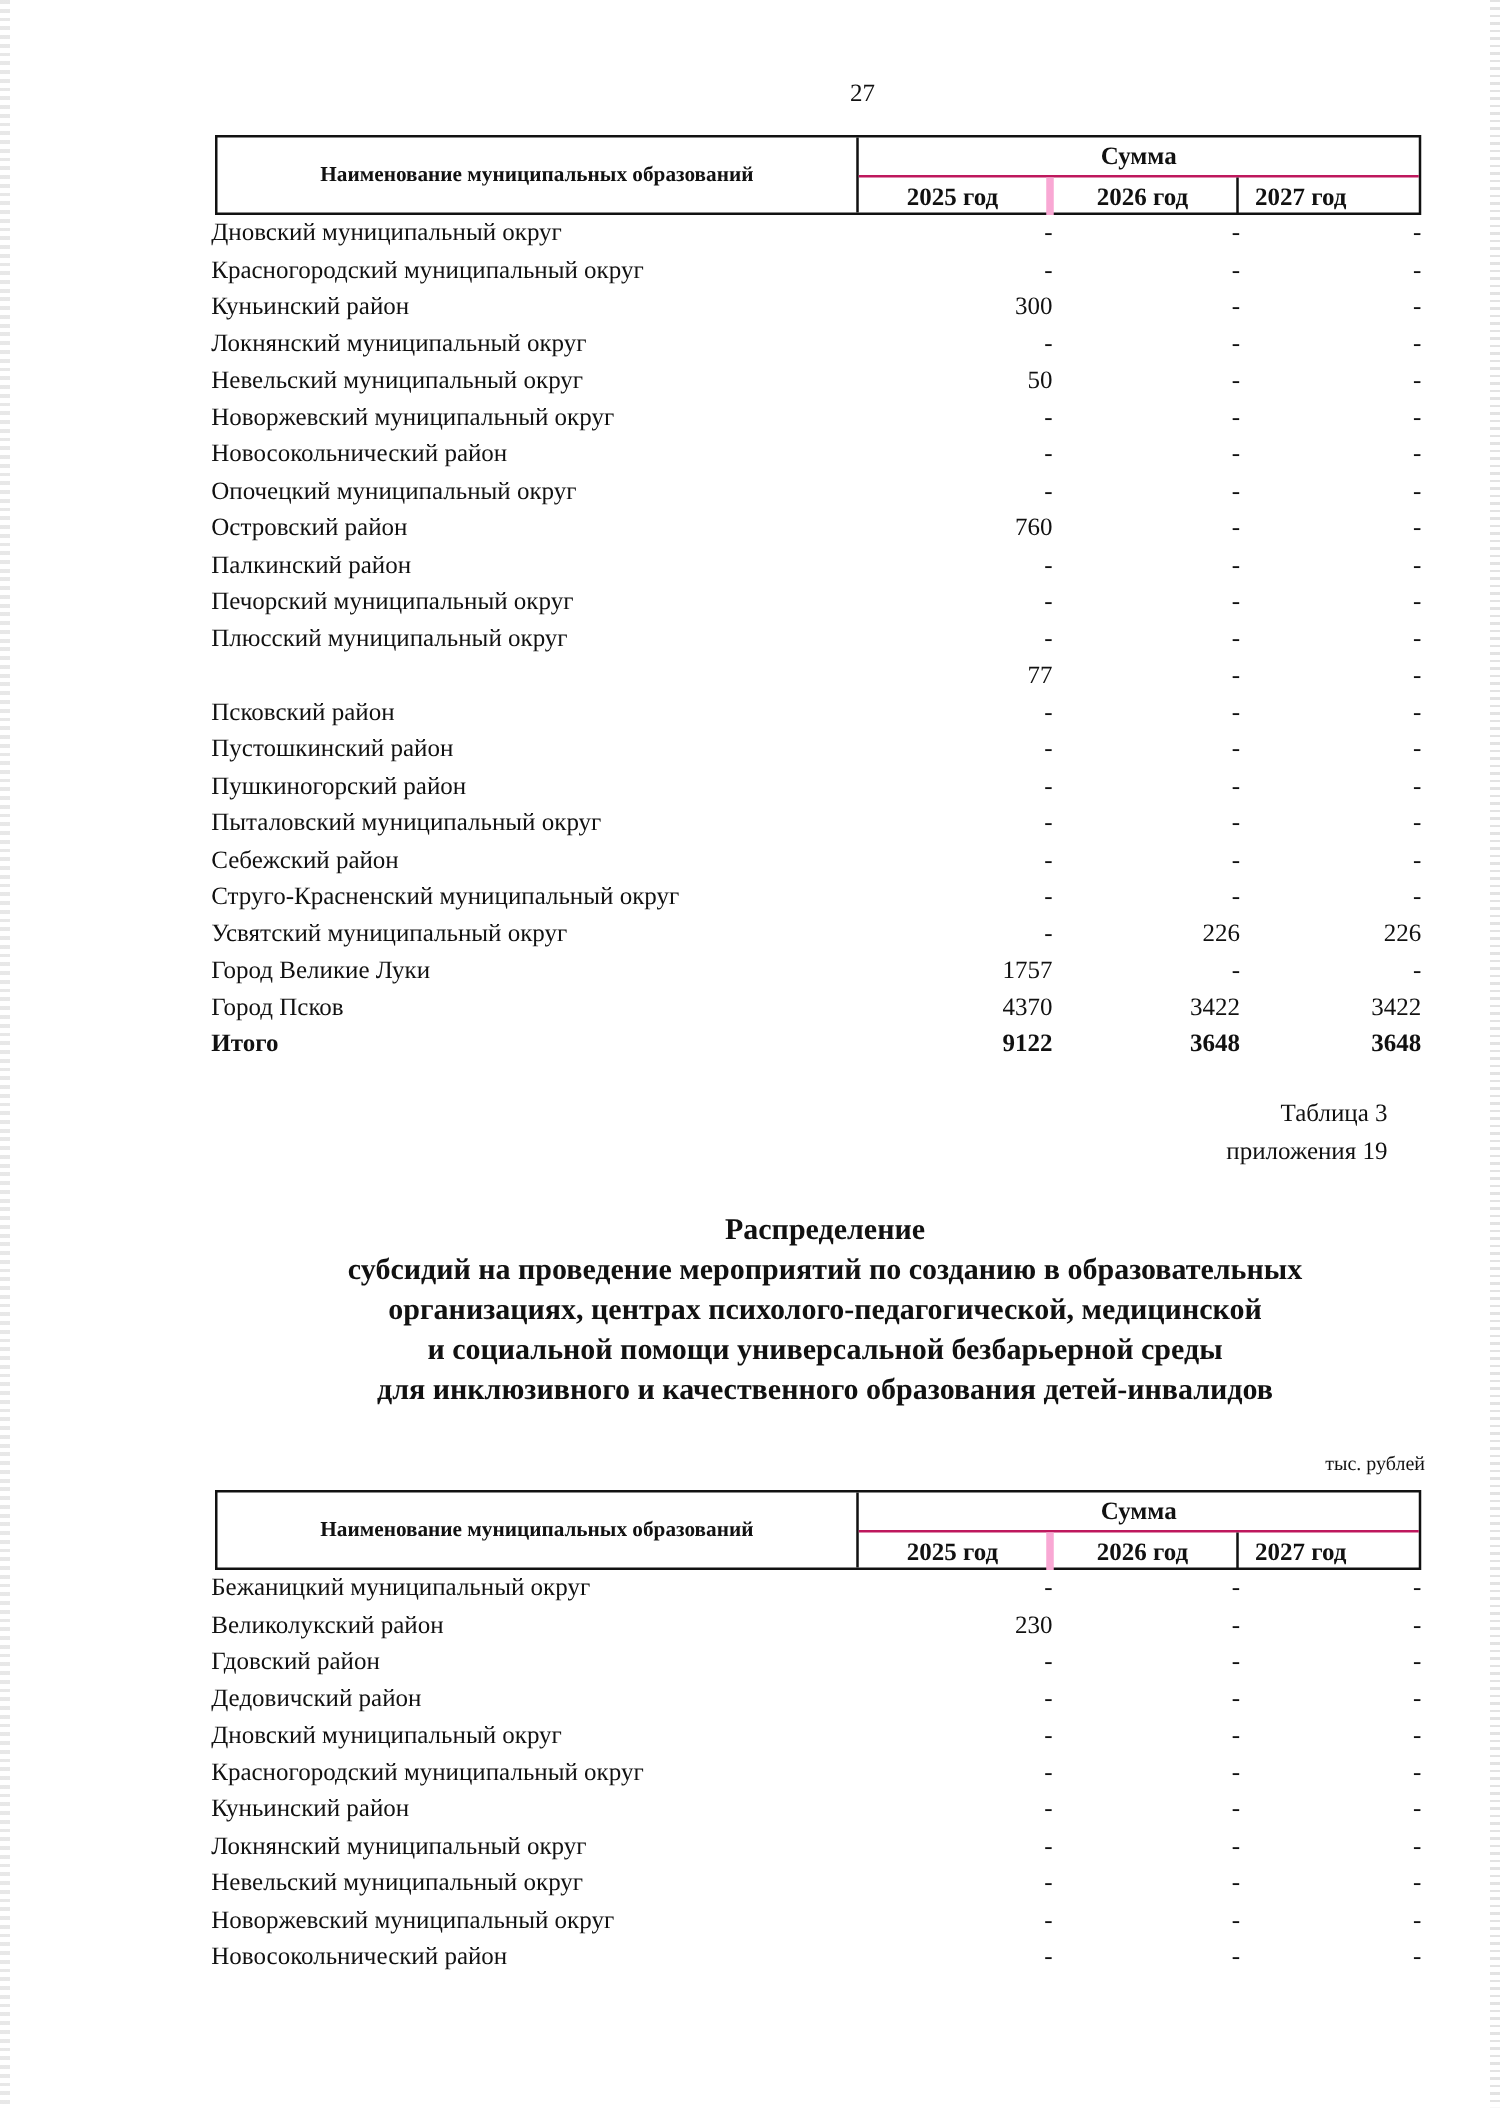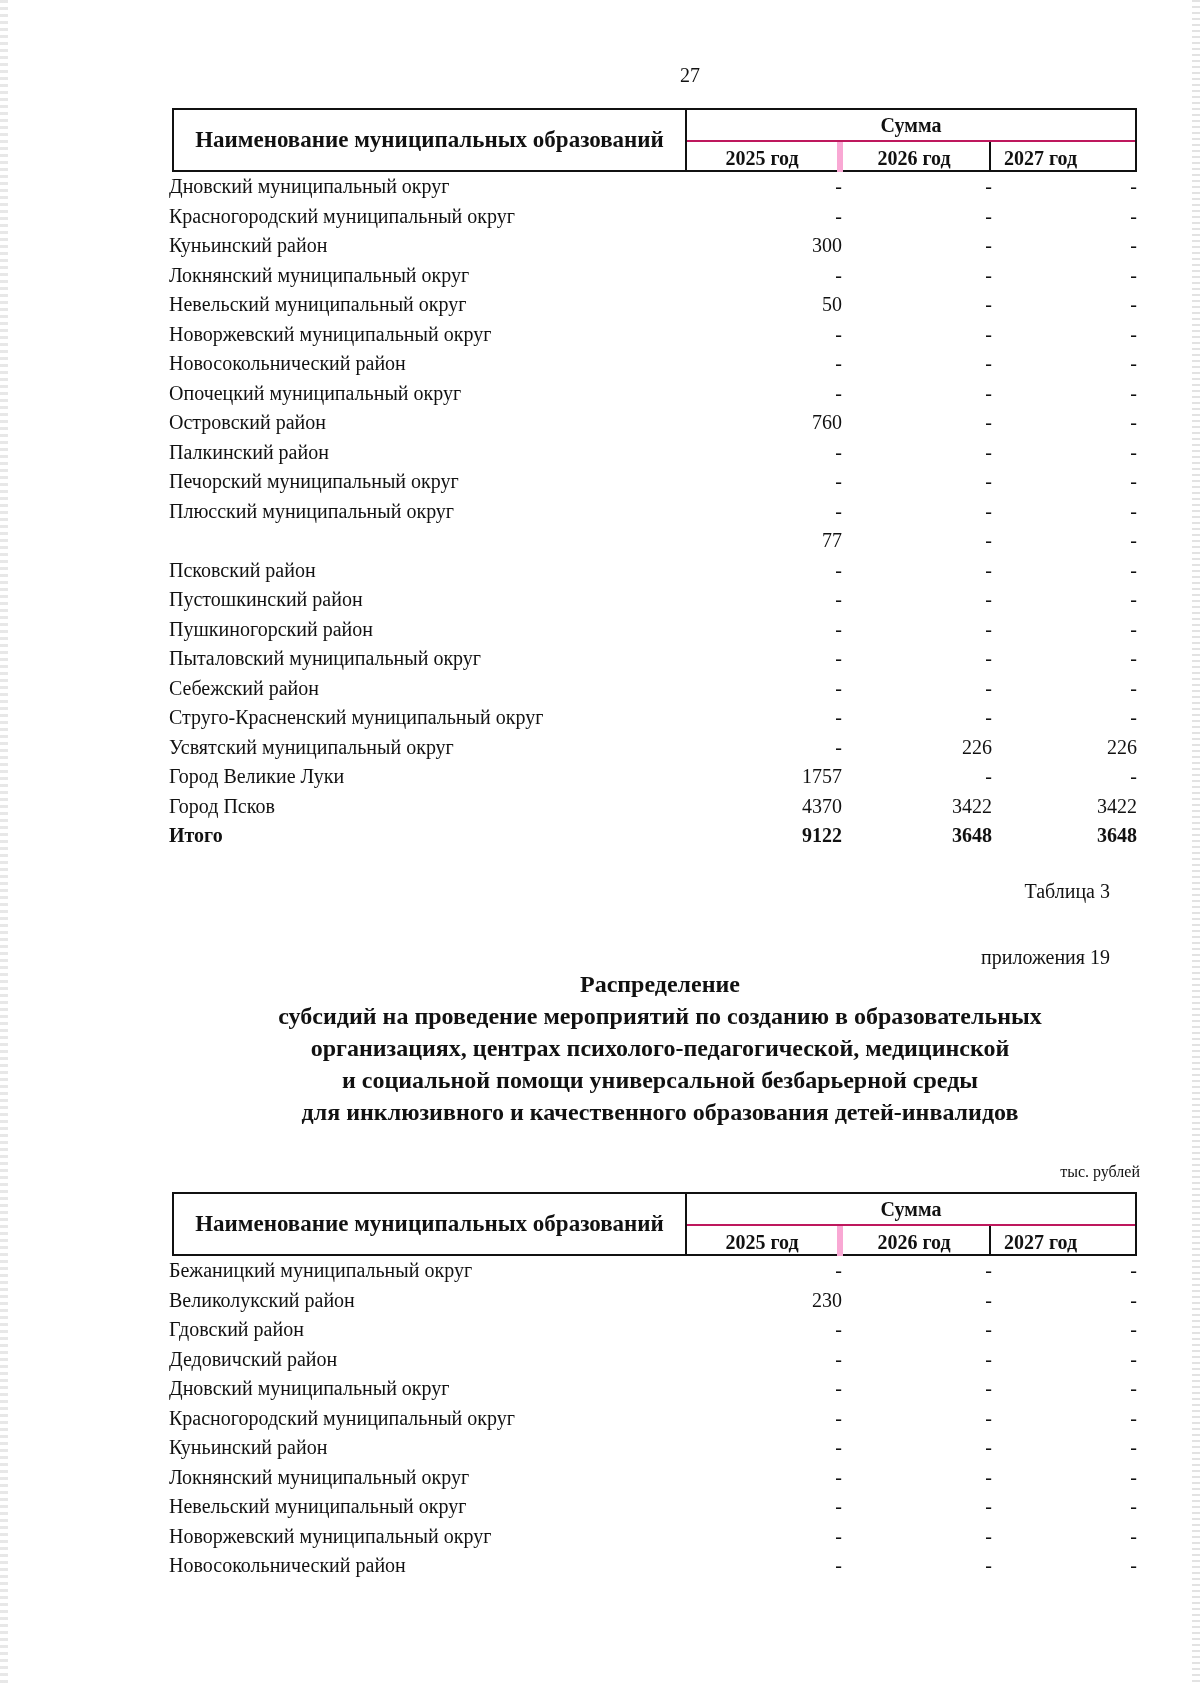--- a/index.html
+++ b/index.html
@@ -7,21 +7,21 @@
          font-family:"Liberation Serif", "DejaVu Serif", serif; color:#111; }
   .edge-left { position:absolute; left:0; top:0; width:8px; height:1686px;
     background:repeating-linear-gradient(180deg,#d8d8d8 0 3px,#fff 3px 7px); opacity:.6; }
   .edge-right { position:absolute; right:0; top:0; width:8px; height:1686px;
     background:repeating-linear-gradient(180deg,#d0d0d0 0 2px,#fff 2px 6px); opacity:.6; }
   .page-num { position:absolute; top:64px; left:0; width:1380px; text-align:center; font-size:20px; }
   .tbl { position:absolute; left:172px; width:965px; }
   .thead { position:relative; height:64px; border:2px solid #111; box-sizing:border-box; }
   .thead .namecol { position:absolute; left:0; top:0; width:511px; height:100%;
     border-right:2px solid #111; display:flex; align-items:center; justify-content:center;
-    font-weight:bold; font-size:23px; }
+    font-weight:bold; font-size:17px; }
   .thead .sumrow { position:absolute; left:513px; right:0; top:0; height:30px;
     border-bottom:2px solid #be185d; text-align:center; font-weight:bold; font-size:20px; line-height:30px; }
   .thead .year { position:absolute; top:32px; height:30px; font-weight:bold; font-size:20px;
     text-align:center; line-height:32px; }
   .y1 { left:513px; width:150px; border-right:6px solid #f9a8d4; }
   .y2 { left:665px; width:150px; border-right:2px solid #111; }
   .y3 { left:772px; right:0; }
   .row { position:relative; height:29.5px; font-size:20px; line-height:29.5px; }
   .row .nm { position:absolute; left:-3px; }
   .row .v { position:absolute; text-align:right; width:120px; }
@@ -185,21 +185,21 @@
     </div>
   <div class="row bold">
     <span class="nm">Итого</span>
     <span class="v v1">9122</span>
     <span class="v v2">3648</span>
     <span class="v v3">3648</span>
   </div>
 </div>
 
 <div class="tnote" style="top:876px;">Таблица 3</div>
-<div class="tnote" style="top:906px;margin-top:36px;">приложения 19</div>
+<div class="tnote" style="top:906px;">приложения 19</div>
 
 <div class="title" style="top:968px;">
   <div>Распределение</div>
   <div>субсидий на проведение мероприятий по созданию в образовательных</div>
   <div>организациях, центрах психолого-педагогической, медицинской</div>
   <div>и социальной помощи универсальной безбарьерной среды</div>
   <div>для инклюзивного и качественного образования детей-инвалидов</div>
 </div>
 
 <div class="units">тыс. рублей</div>

